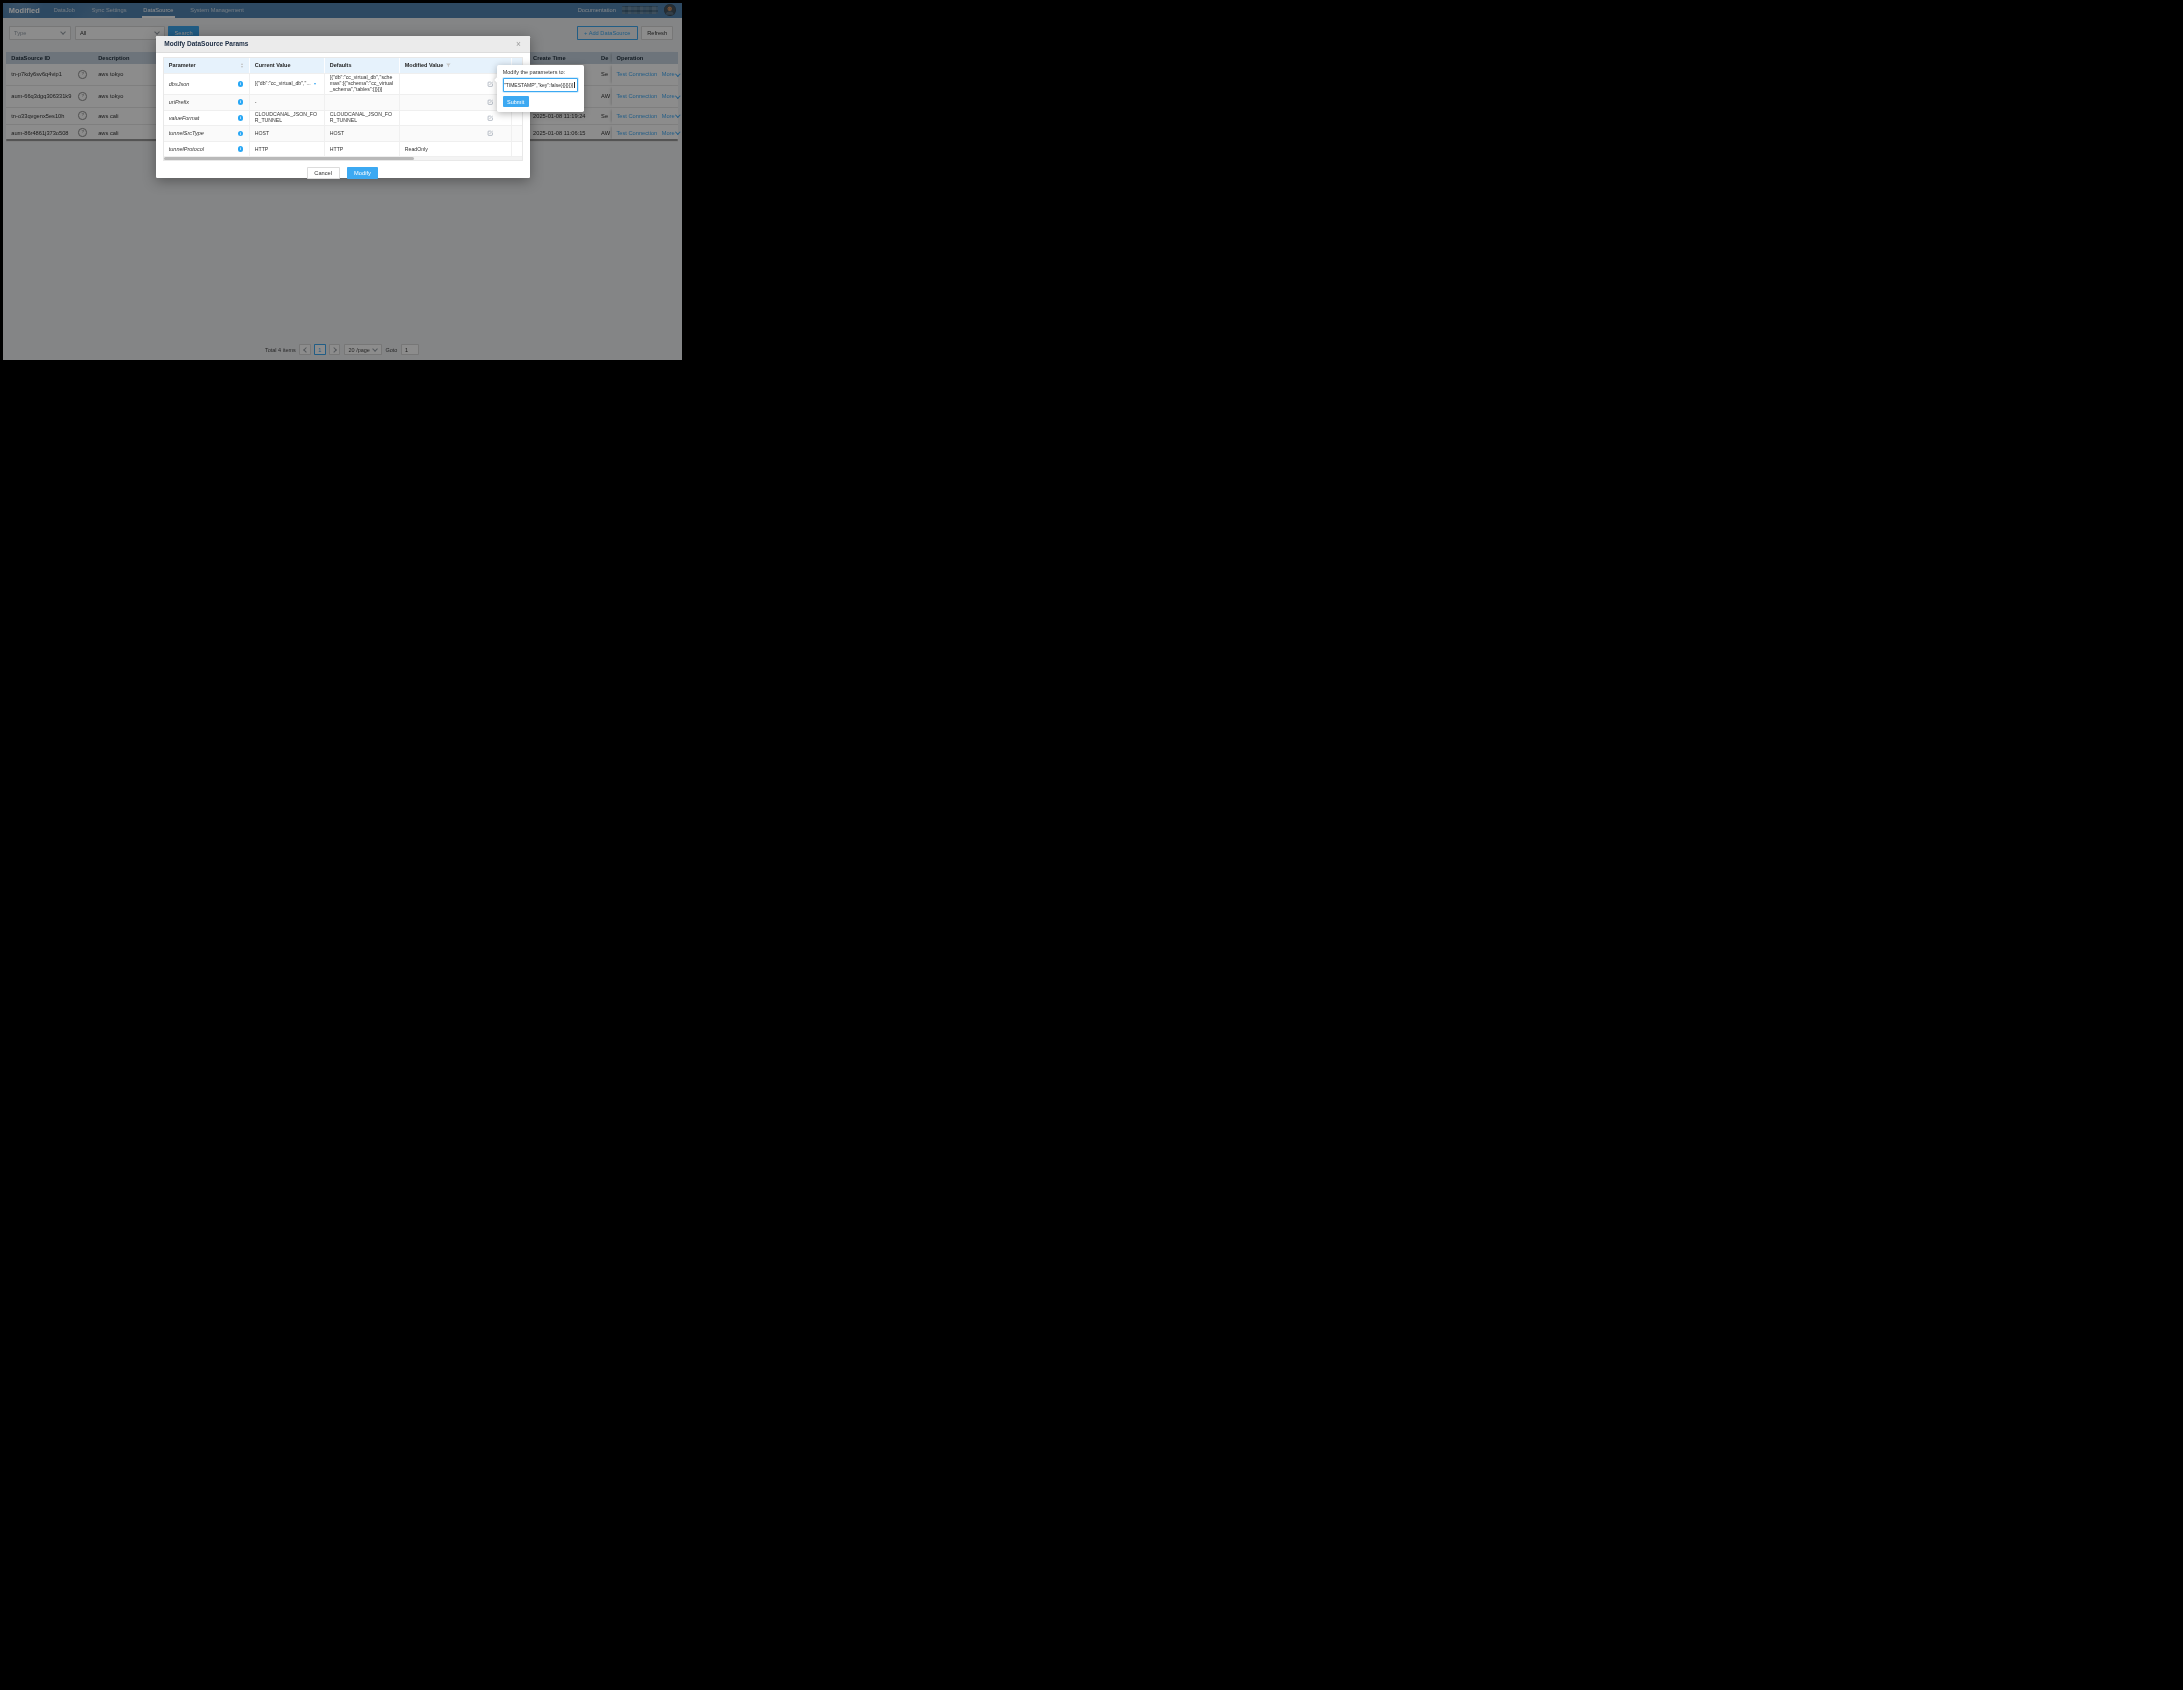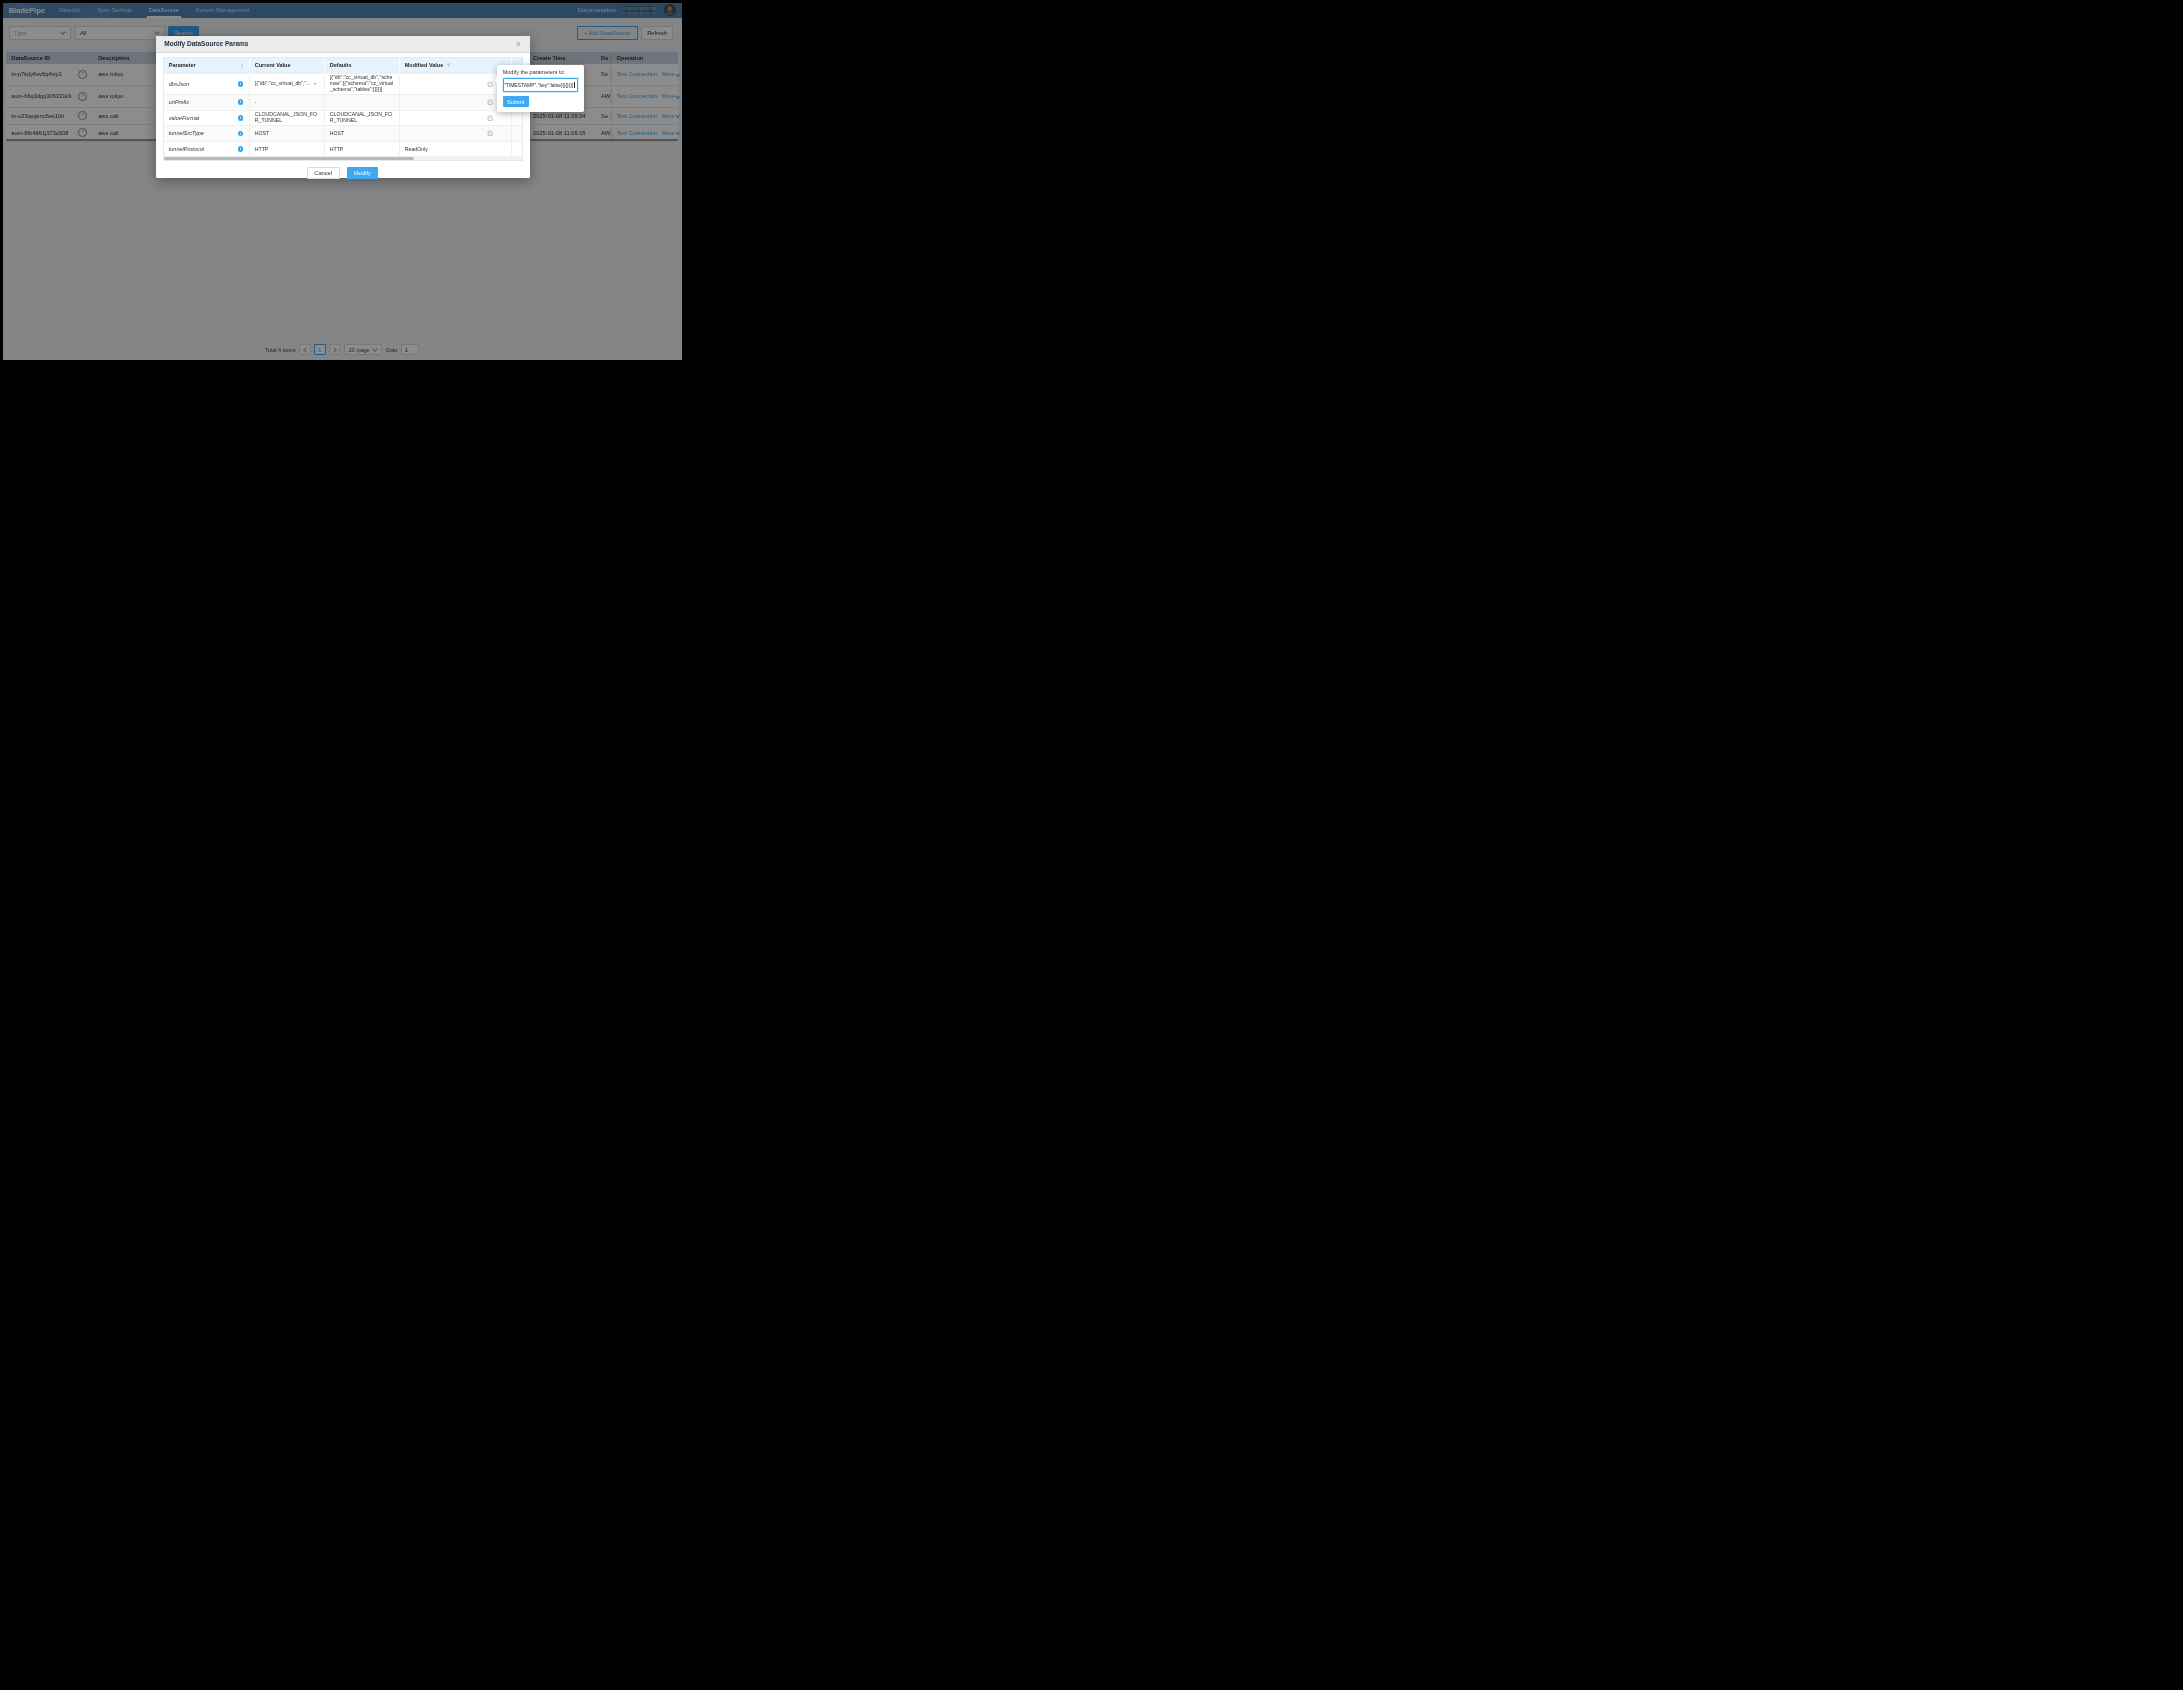--- a/index.html
+++ b/index.html
@@ -125,21 +125,21 @@
   .btn-submit{height:10.5px;padding:0 4.4px;background:#3ca9f2;color:#fff;font-size:5.5px;margin-top:4.4px;display:inline-flex;
               align-items:center;border-radius:0.9px;cursor:pointer;}
 </style>
 </head>
 <body>
 
 <div class="frame">
   <div class="screen">
 
     <header class="nav">
-      <div class="logo">BladePipe</div>
+      <div class="logo">Modified</div>
       <nav class="tabs">
         <div class="tab">DataJob</div>
         <div class="tab">Sync Settings</div>
         <div class="tab active">DataSource</div>
         <div class="tab">System Management</div>
       </nav>
       <div class="nav-right">
         <div class="doc-link">Documentation</div>
         <div class="redacted"></div>
         <div class="avatar">

